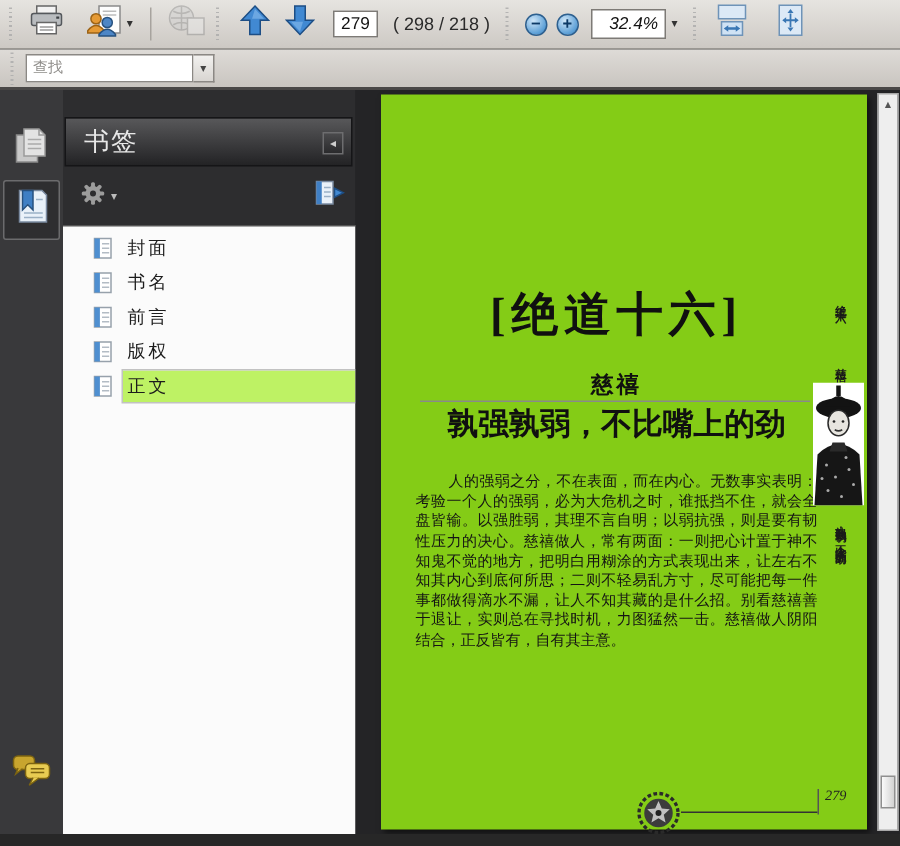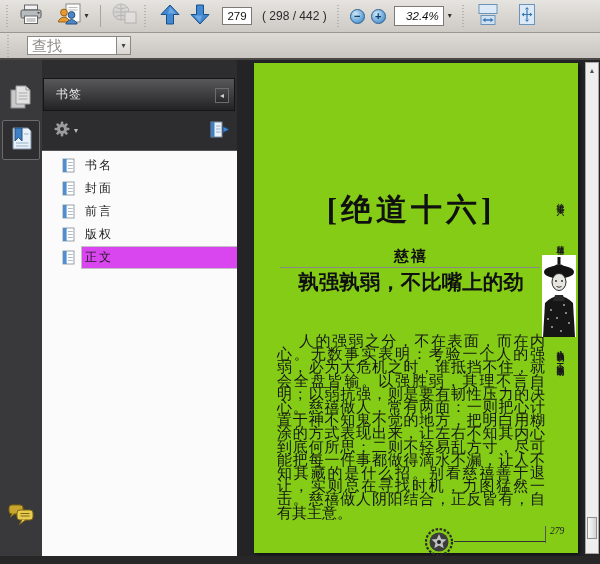--- a/index.html
+++ b/index.html
@@ -29,74 +29,74 @@
     display:flex; align-items:center; justify-content:center; line-height:1; }
   #zoom-box { margin-left:8px; width:50px; height:20px; border:1px solid #7d7a76;
     background:#fff; font-size:11.5px; color:#111; display:flex;
     align-items:center; justify-content:flex-end; padding-right:4px;font-style:italic; }
   #findbar {
     position:absolute; top:33px; left:0; width:600px; height:27px;
     background:linear-gradient(#dedbd7,#c9c5c0);
     border-bottom:2px solid #4a4847;
     display:flex; align-items:center; padding-left:3px;
   }
-  #find-input { width:90px; height:19px; margin-left:15px; border:1px solid #8b8884;
-    background:#fff; font-size:15px; padding-left:4px; color:#333; }
+  #find-input { width:112px; height:19px; margin-left:5px; border:1px solid #8b8884;
+    background:#fff; font-size:10px; padding-left:4px; color:#333; }
   #find-input::placeholder { color:#8f8d8a; }
   #find-caret { width:14px; height:19px; border:1px solid #8b8884; border-left:none;
     background:linear-gradient(#f2f1ef,#d8d5d1); display:flex; align-items:center;
     justify-content:center; font-size:8px; color:#444; }
 
   
   #main { position:absolute; top:60px; left:0; width:600px; height:504px; }
 
   #navstrip { position:absolute; left:0; top:0; width:42px; height:100%; background:#39393b; }
   .nav-icon { position:absolute; left:0; width:42px; display:flex; justify-content:center; }
   #nav-pages { top:24px; }
   #nav-bookmarks { top:60px; width:38px; left:2px; height:40px; align-items:center;
     background:#2e2e30; border:1px solid #6b6b6d; border-radius:2px; }
   #nav-comments { bottom:34px; }
 
   #panel { position:absolute; left:42px; top:0; width:195px; height:100%; background:#2d2d2f; }
   #panel-header { position:absolute; top:18px; left:1px; right:2px; height:33px;
     background:linear-gradient(#58585a,#232325); border:1px solid #151517;
     display:flex; align-items:center; }
-  #panel-title { color:#e8e8e8; font-size:12px; padding-left:12px; letter-spacing:1px;font-family:Liberation Mono, monospace; }
+  #panel-title { color:#e8e8e8; font-size:17px; padding-left:12px; letter-spacing:1px;font-family:Liberation Mono, monospace; }
   #collapse-btn { position:absolute; right:5px; top:9px; width:14px; height:15px;
     background:linear-gradient(#4a4a4c,#2a2a2c); border:1px solid #6d6d6f;
     color:#cfcfcf; font-size:8px; display:flex; align-items:center; justify-content:center; }
   #panel-tools { position:absolute; top:52px; left:0; right:0; height:38px;
     display:flex; align-items:center; }
   #gear-btn { margin-left:12px; display:flex; align-items:center; }
   #bookmark-jump-btn { position:absolute; right:7px; display:flex; align-items:center; }
 
   #bookmark-list { position:absolute; top:90px; left:0; right:0; bottom:0;
     background:#fbfbfb; border-top:1px solid #555; padding-top:3px; }
   .bm-row { height:23px; display:flex; align-items:center; padding-left:20px; cursor:default; }
   .bm-icon { flex:0 0 auto; margin-right:7px; display:flex; }
   .bm-label { font-size:12px; color:#1c1c1c; letter-spacing:2px;
     flex:1 1 auto; line-height:21px; height:21px; padding-left:3px; }
-  .bm-row.selected .bm-label { background:#d946ef; outline:1px solid #c2c2c2; }
+  .bm-row.selected .bm-label { background:#bef264; outline:1px solid #c2c2c2; }
 
   
   #viewer { position:absolute; left:237px; top:0; right:0; height:100%; background:#242426; }
   #doc-page { position:absolute; left:17px; top:3px; width:324px; height:490px;
     background:#84cc16; box-shadow:2px 2px 4px rgba(0,0,0,.55);
     font-family:"Liberation Serif","DejaVu Serif",serif; color:#101010; }
   #content-col { position:absolute; left:22px; top:0; width:270px; height:100%; }
   #chapter-tag { position:absolute; top:126px; width:100%; text-align:center;
     font-size:31px; font-weight:bold; letter-spacing:4px; white-space:nowrap; }
   #subject { position:absolute; top:184px; width:100%; text-align:center;
     font-size:15px; font-weight:bold; letter-spacing:2px; }
   #subject-rule { position:absolute; top:204px; left:4px; width:260px; border-top:1px solid #8a8a8a; }
   #heading { position:absolute; top:205px; width:100%; text-align:center;
     font-size:20.5px; font-weight:bold; white-space:nowrap; }
   #body-text { position:absolute; top:252px; left:1px; width:268px;
-    font-size:15px; line-height:13.2px; text-align:justify; text-indent:22px;
-    color:#141414;margin-top:20px; }
+    font-size:10px; line-height:13.2px; text-align:justify; text-indent:22px;
+    color:#141414; }
 
   
   #margin-strip { position:absolute; right:0; top:0; width:38px; height:100%; }
   .vtext { writing-mode:vertical-rl; font-size:7.5px; letter-spacing:1.5px;
     color:#1a1a1a; font-weight:bold; position:absolute; right:13px; }
   #margin-series { top:134px; }
   #margin-subject { top:176px; }
   #margin-heading { top:282px; letter-spacing:1px; }
   #portrait { position:absolute; top:192px; right:2px; }
 
@@ -178,21 +178,21 @@
     <div class="tbtn" style="margin-left:6px;width:24px;height:26px">
       <span>
         <svg width="20" height="21" viewBox="0 0 20 21" style="transform:rotate(180deg)">
           <path d="M10 1 L19 10.5 H13.5 V20 H6.5 V10.5 H1 Z" fill="#4189d2" stroke="#1d4e85" stroke-width="1"></path>
           <path d="M10 3 L16 9.5 H8 Z" fill="#7eb4e8" opacity=".7"></path>
         </svg>
       </span>
     </div>
 
     <input id="page-input" value="279" style="">
-    <span id="page-count">( 298 / 442 )</span>
+    <span id="page-count">( 298 / 218 )</span>
 
     <div class="grip" style="margin-left:10px"></div>
 
     <div class="tbtn" style="margin-left:8px">
       <span class="zoom-circle">−</span>
     </div>
     <div class="tbtn" style="margin-left:6px">
       <span class="zoom-circle">+</span>
     </div>
 
@@ -310,33 +310,33 @@
         <div class="bm-row">
           <span class="bm-icon">
               <svg width="13" height="15" viewBox="0 0 13 15">
                 <rect x="1" y="1" width="11" height="13" fill="#fff" stroke="#97a1ab"></rect>
                 <rect x="1" y="1" width="3.6" height="13" fill="#4f8fd0"></rect>
                 <line x1="6" y1="4.5" x2="10.8" y2="4.5" stroke="#b3bcc5"></line>
                 <line x1="6" y1="7.5" x2="10.8" y2="7.5" stroke="#b3bcc5"></line>
                 <line x1="6" y1="10.5" x2="10.8" y2="10.5" stroke="#b3bcc5"></line>
               </svg>
             </span>
-          <span class="bm-label">书名</span>
+          <span class="bm-label">封面</span>
         </div>
         <div class="bm-row">
           <span class="bm-icon">
               <svg width="13" height="15" viewBox="0 0 13 15">
                 <rect x="1" y="1" width="11" height="13" fill="#fff" stroke="#97a1ab"></rect>
                 <rect x="1" y="1" width="3.6" height="13" fill="#4f8fd0"></rect>
                 <line x1="6" y1="4.5" x2="10.8" y2="4.5" stroke="#b3bcc5"></line>
                 <line x1="6" y1="7.5" x2="10.8" y2="7.5" stroke="#b3bcc5"></line>
                 <line x1="6" y1="10.5" x2="10.8" y2="10.5" stroke="#b3bcc5"></line>
               </svg>
             </span>
-          <span class="bm-label">封面</span>
+          <span class="bm-label">书名</span>
         </div>
         <div class="bm-row">
           <span class="bm-icon">
               <svg width="13" height="15" viewBox="0 0 13 15">
                 <rect x="1" y="1" width="11" height="13" fill="#fff" stroke="#97a1ab"></rect>
                 <rect x="1" y="1" width="3.6" height="13" fill="#4f8fd0"></rect>
                 <line x1="6" y1="4.5" x2="10.8" y2="4.5" stroke="#b3bcc5"></line>
                 <line x1="6" y1="7.5" x2="10.8" y2="7.5" stroke="#b3bcc5"></line>
                 <line x1="6" y1="10.5" x2="10.8" y2="10.5" stroke="#b3bcc5"></line>
               </svg>

